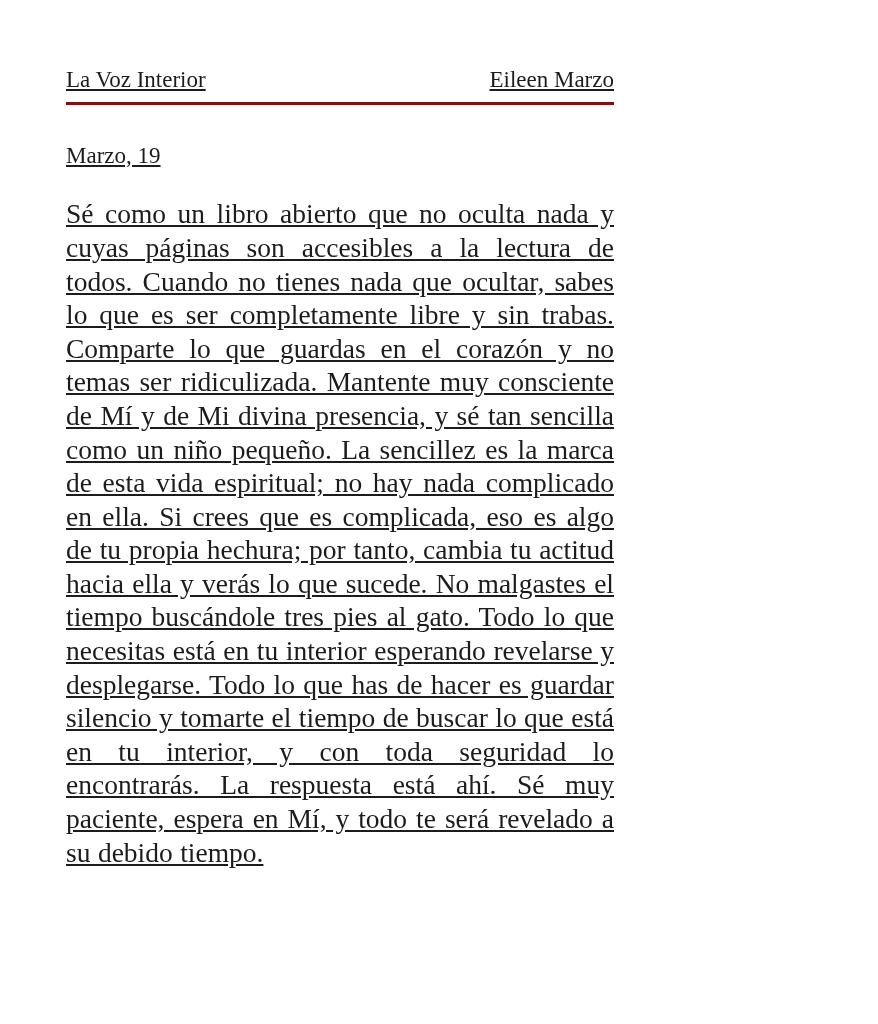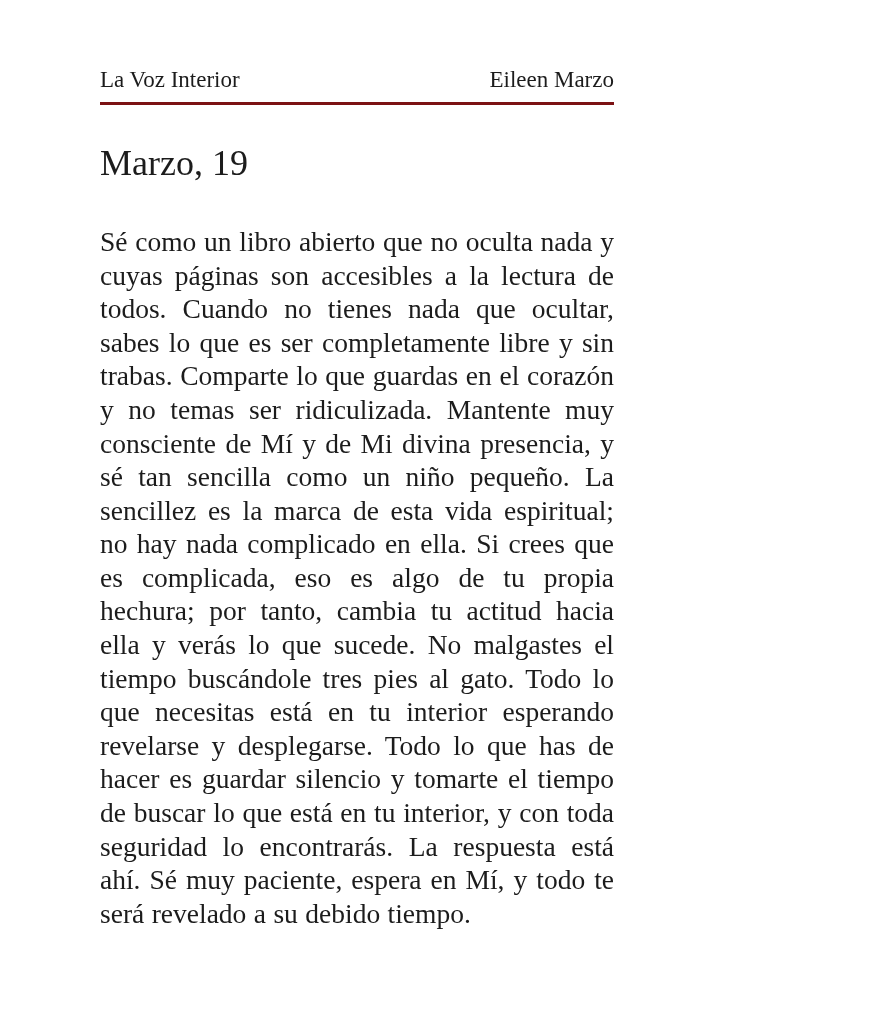--- a/index.html
+++ b/index.html
@@ -11,42 +11,43 @@
   body{
     width:878px;height:1024px;
     background:var(--paper);
     font-family:"Liberation Serif","DejaVu Serif",serif;
     color:var(--ink);
     overflow:hidden;
   }
   .page{
     box-sizing:border-box;
     width:732px;height:1024px;
-    padding:66px 118px 0 100px;
+    padding:66px 118px 0 66px;
+    text-decoration:underline;
   }
   .header{
     display:flex;
     justify-content:space-between;
     align-items:baseline;
     font-size:23px;
     line-height:1.25;
   }
   .rule{
     height:3px;
     background:var(--rule);
     margin-top:7px;
   }
   .date{
     margin:37px 0 18px 0;
-    font-size:36px;
+    font-size:23px;
     font-weight:normal;
     line-height:1.2;
   }
   .body-text{
-    margin:40px 0 0 0;
+    margin:28px 0 0 0;
     font-size:27.5px;
     line-height:33.6px;
     text-align:justify;
     text-justify:inter-word;
     hyphens:none;
     word-spacing:0.02em;
   }
 </style>
 </head>
 <body>

